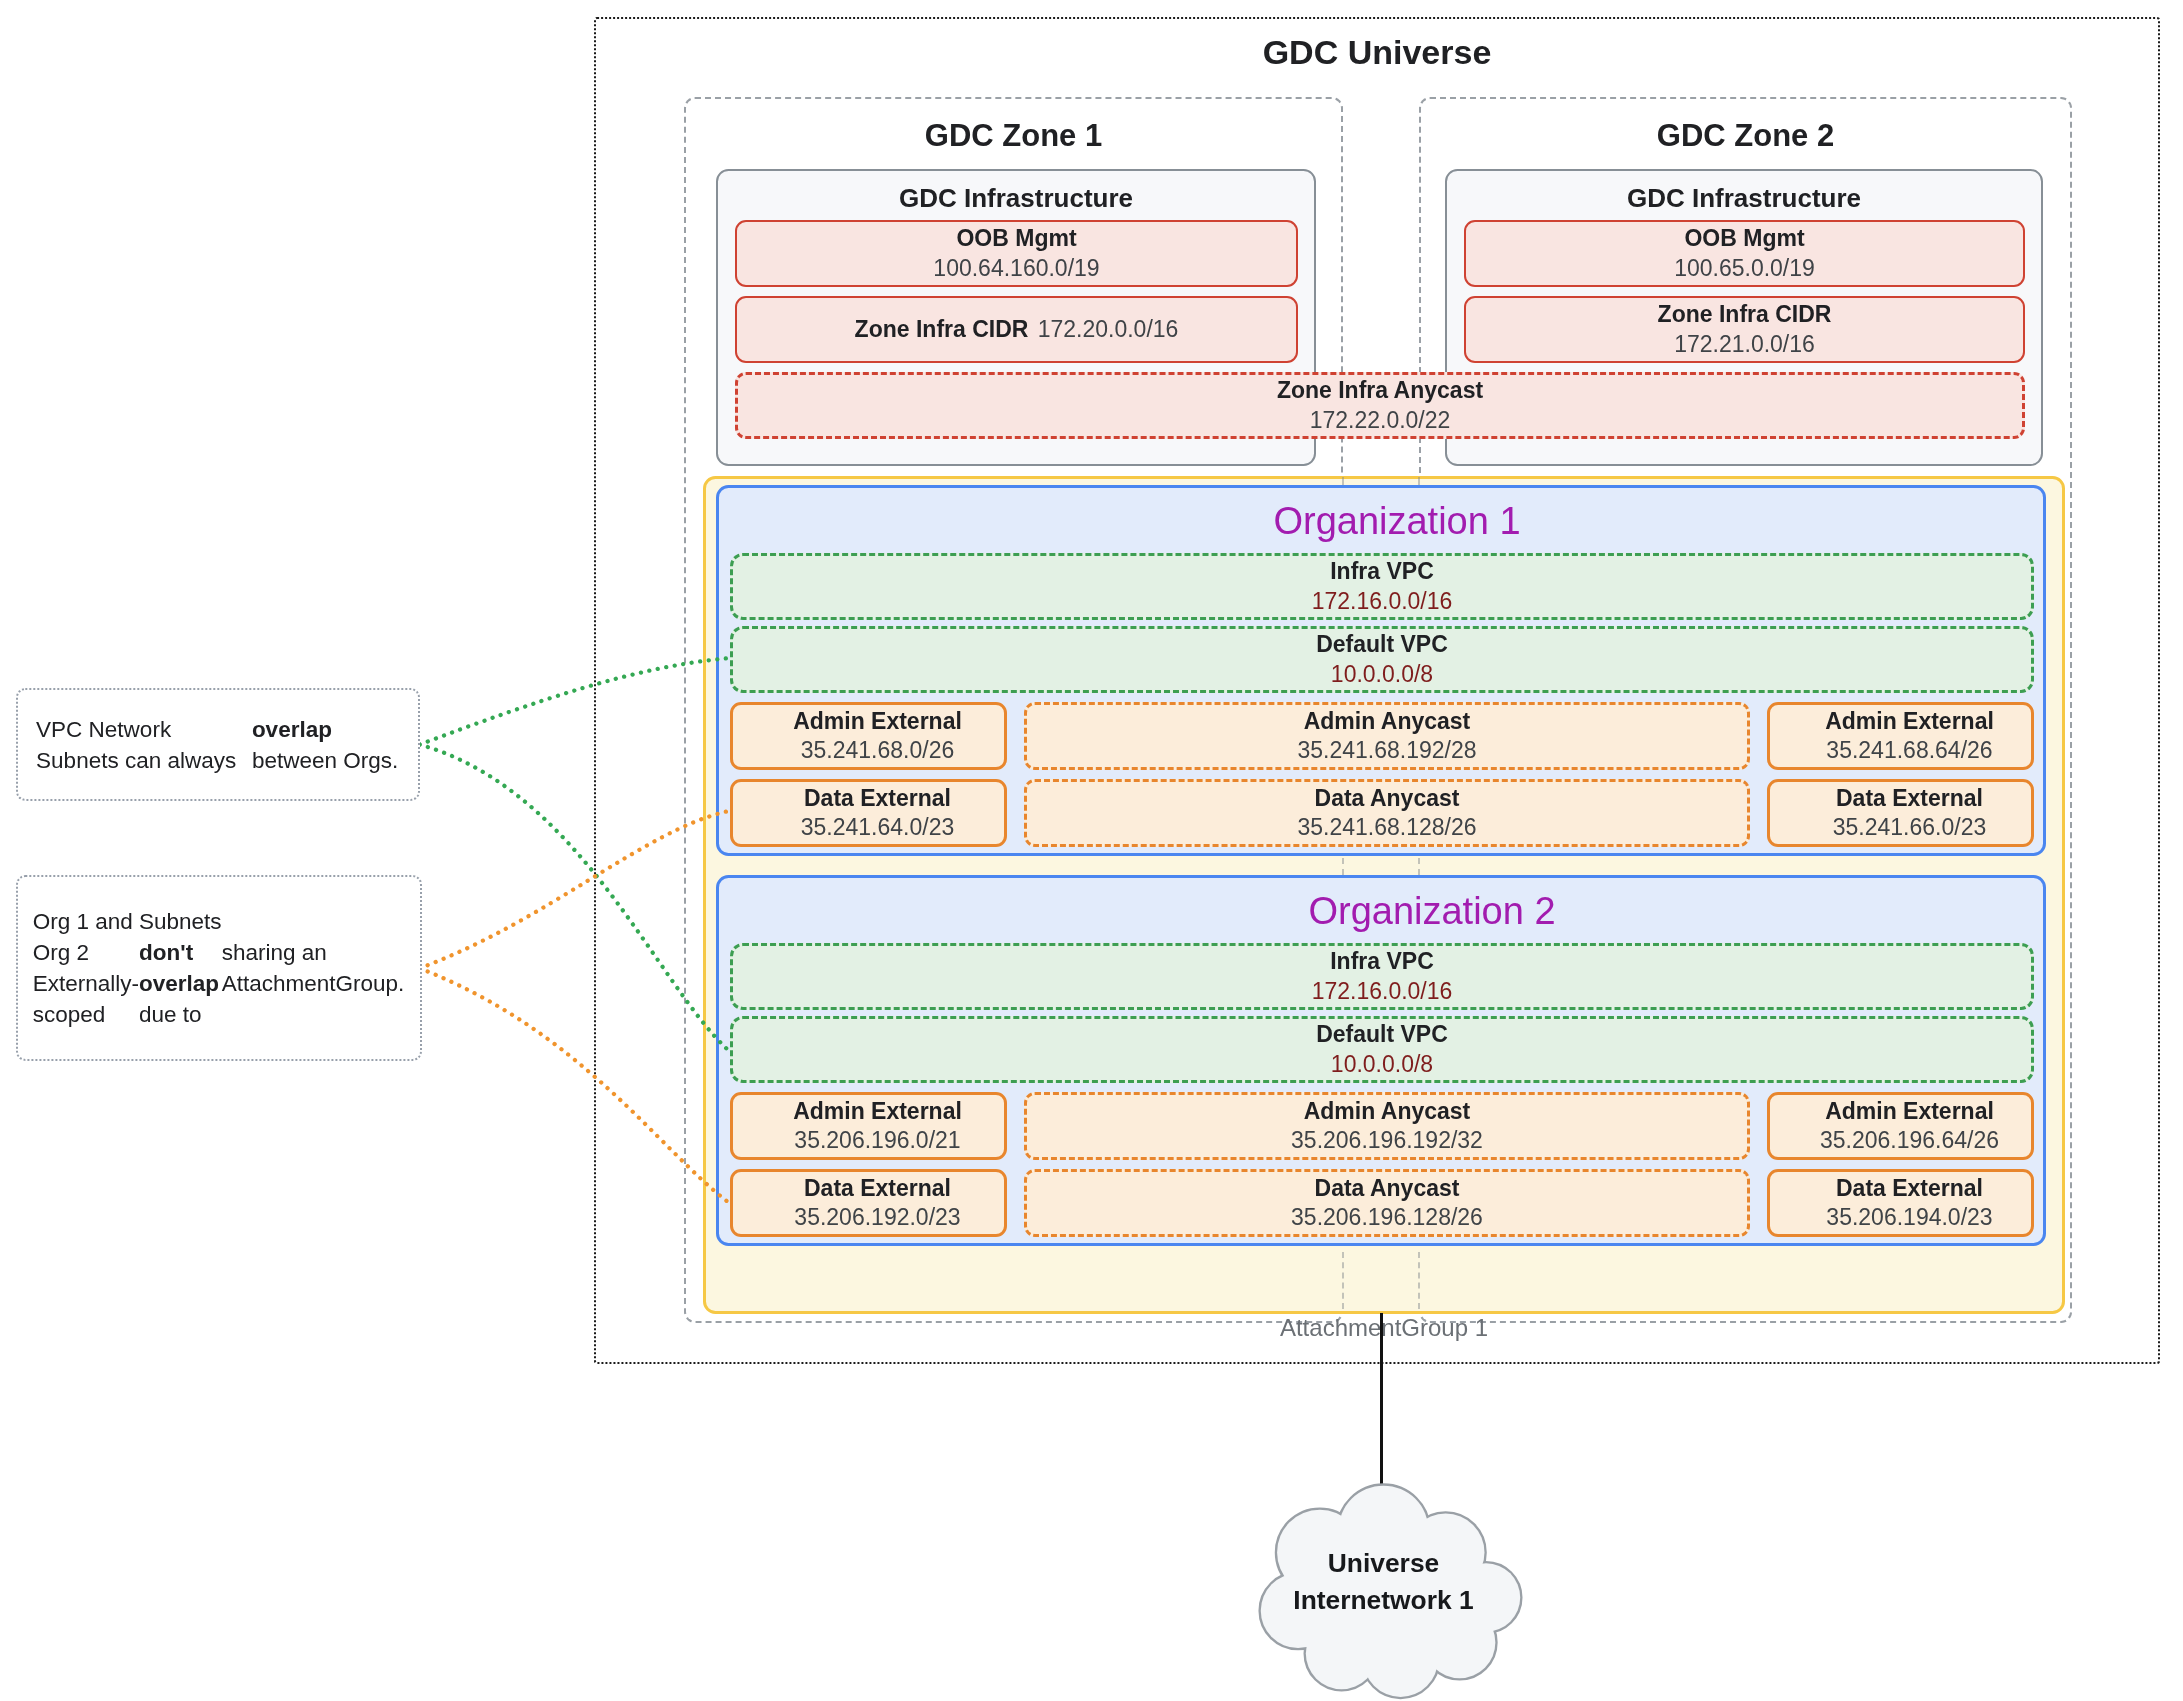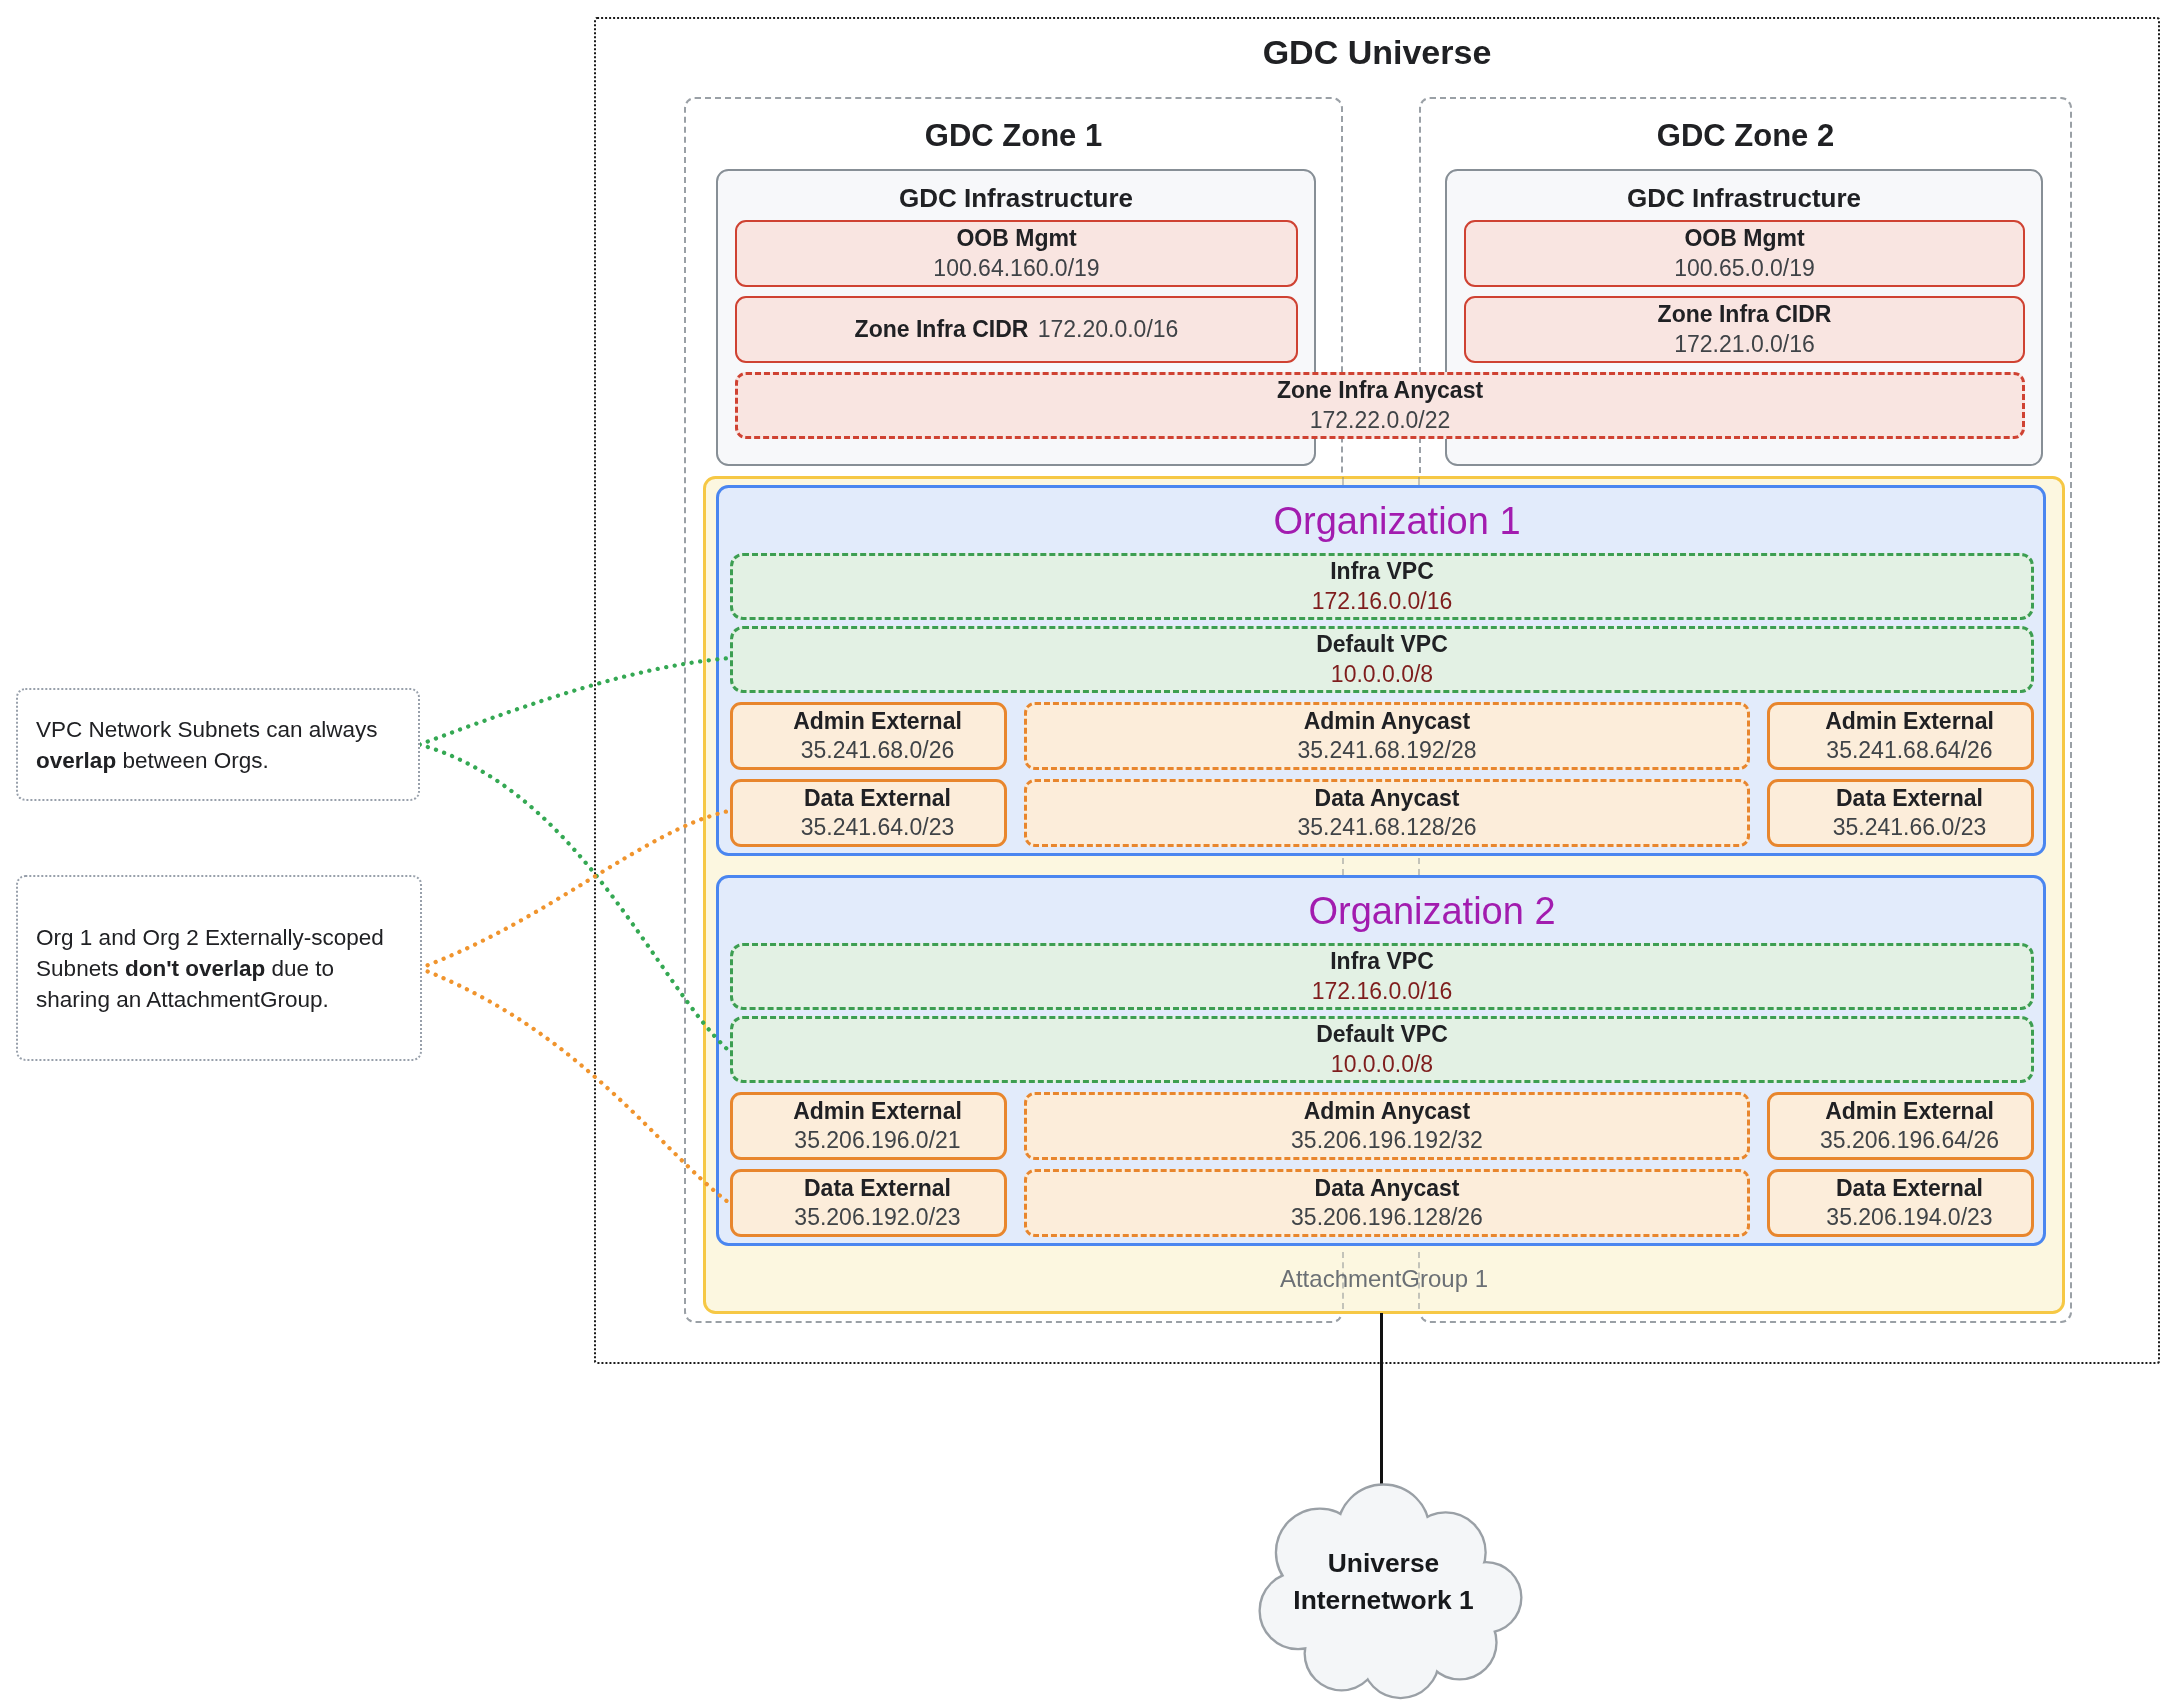--- a/index.html
+++ b/index.html
@@ -32,22 +32,22 @@
 
   
   .t-universe { font-size:34px; font-weight:bold; text-align:center; }
   .t-zone     { font-size:31px; font-weight:bold; text-align:center; }
   .t-infra    { font-size:26px; font-weight:bold; text-align:center; }
   .t-org      { font-size:38px; font-weight:400; text-align:center; color:#a21caf;padding-left:32px; }
   .t-attach   { font-size:24px; color:#6b7075; text-align:center; }
 
   
   .note { border:2.3px dotted #98a0ab; border-radius:9.3px; background:#ffffff;
-          display:flex; flex-direction:column; justify-content:center;
-          padding:7.8px 18.6px; font-size:22.5px; line-height:31px; color:#202124; }
+          display:flex; flex-direction:row; justify-content:center;
+          padding:7.8px 18.6px; font-size:22.5px; line-height:31px; color:#202124;align-items:center; }
 
   
   .ghost-dash { border-left:2.3px dashed #80868b; opacity:0.45; }
   .drop-line  { background:#111111; }
   .cloud-text { text-align:center; font-size:26.4px; font-weight:bold; line-height:37px; color:#17191c; }
   svg.overlay { position:absolute; left:0; top:0; pointer-events:none; }
 </style>
 </head>
 <body>
 
@@ -166,21 +166,21 @@
 </div>
 <div class="abs box orange-dashed" style="left:1024px; top:1169px; width:726px; height:68px;">
   <span class="lbl">Data Anycast</span>
   <span class="val">35.206.196.128/26</span>
 </div>
 <div class="abs box orange-solid" style="left:1767px; top:1169px; width:267px; height:68px;">
   <span class="lbl">Data External</span>
   <span class="val">35.206.194.0/23</span>
 </div>
 
-<div class="abs t-attach" style="left:703px; top:1265px; width:1362px;">AttachmentGroup 1</div>
+<div class="abs t-attach" style="left:703px; top:1314px; width:1362px;">AttachmentGroup 1</div>
 
 <svg class="overlay" width="2183" height="1702" viewBox="0 0 2810 2190">
   <g fill="none" stroke-linecap="round" stroke-width="5.5" stroke-dasharray="0.1 11">
     <path stroke="#34a853" d="M 540 958 C 690 902 815 858 936 847"></path>
     <path stroke="#34a853" d="M 540 958 C 745 1015 845 1265 936 1350"></path>
     <path stroke="#f0942d" d="M 540 1246 C 705 1185 830 1068 936 1044"></path>
     <path stroke="#f0942d" d="M 540 1246 C 745 1325 848 1478 936 1546"></path>
   </g>
 </svg>
 

